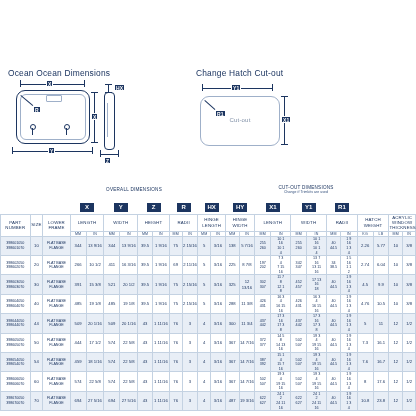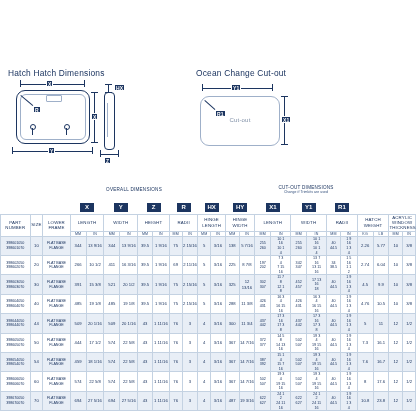--- a/index.html
+++ b/index.html
@@ -107,22 +107,22 @@
   tbody tr:nth-child(odd) td{background:#e8eef6;}
   tbody tr:nth-child(even) td{background:#ffffff;}
 </style>
 </head>
 <body>
 
 <div class="page">
 
   <div class="diagrams">
 
-    <div class="dia-title" id="dia-title-left">Hatch Hatch Dimensions</div>
-    <div class="dia-title" id="dia-title-right">Ocean Change Cut-out</div>
+    <div class="dia-title" id="dia-title-left">Ocean Ocean Dimensions</div>
+    <div class="dia-title" id="dia-title-right">Change Hatch Cut-out</div>
 
     <div class="hatch-face">
       <div class="hatch-window"></div>
       <div class="latch" id="latch-left"></div>
       <div class="latch" id="latch-right"></div>
     </div>
 
     <div class="dim-h" style="left:20px;top:26px;width:64px;"></div>
     <div class="tick tick-v" style="left:20px;top:22px;"></div>
     <div class="tick tick-v" style="left:84px;top:22px;"></div>

